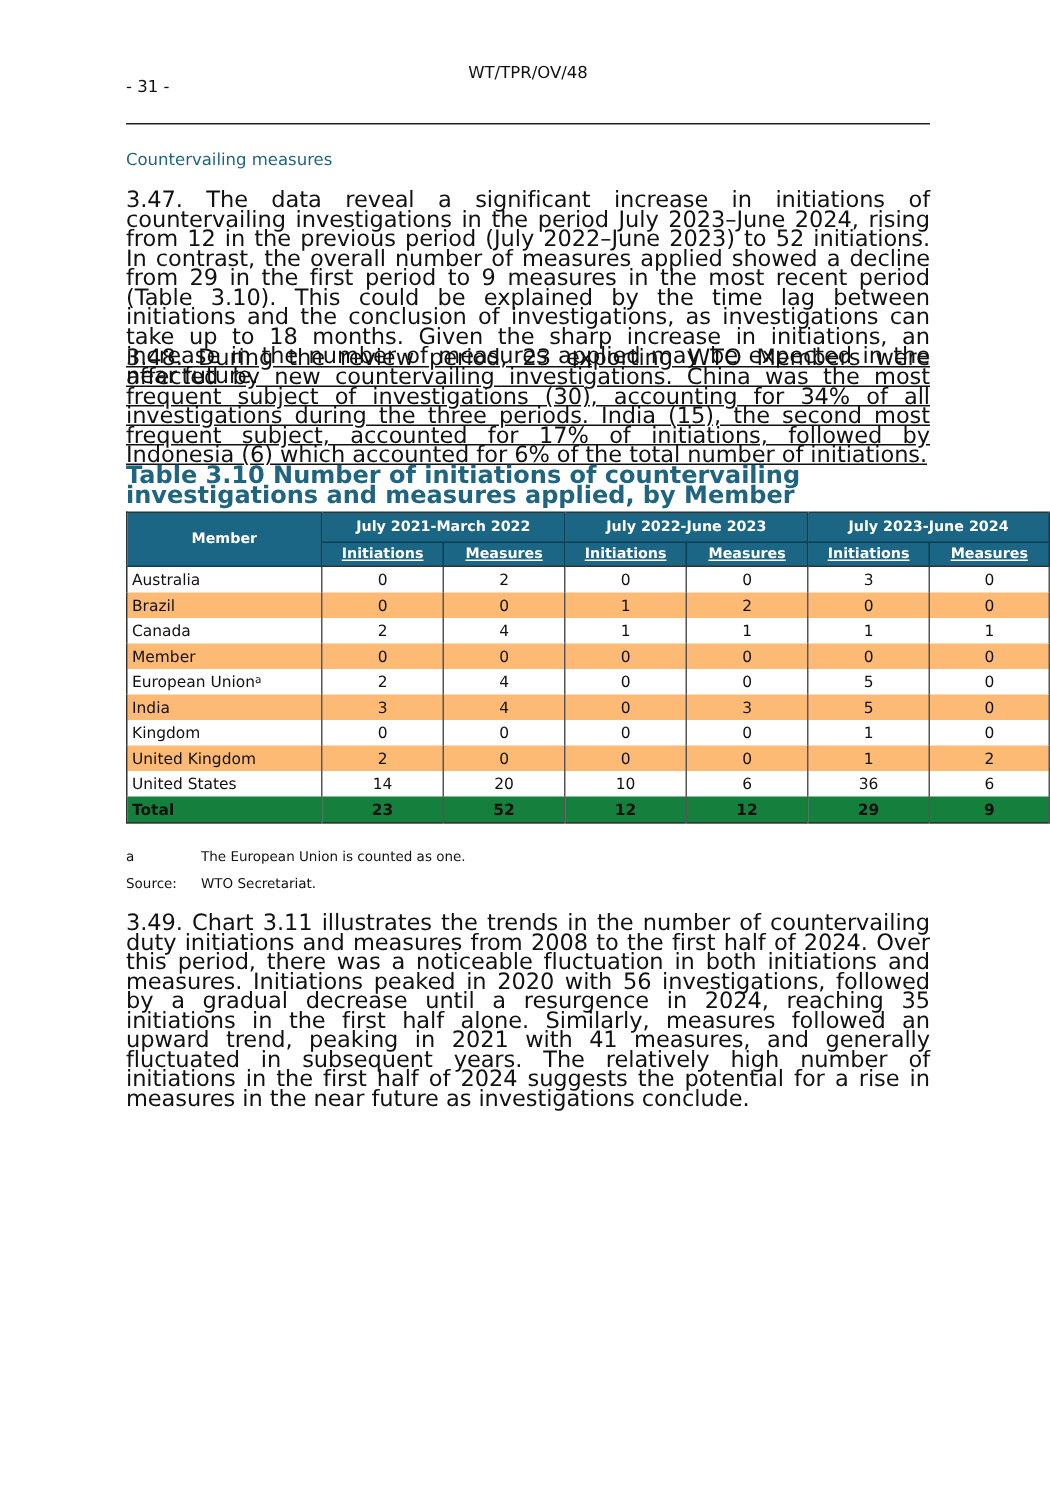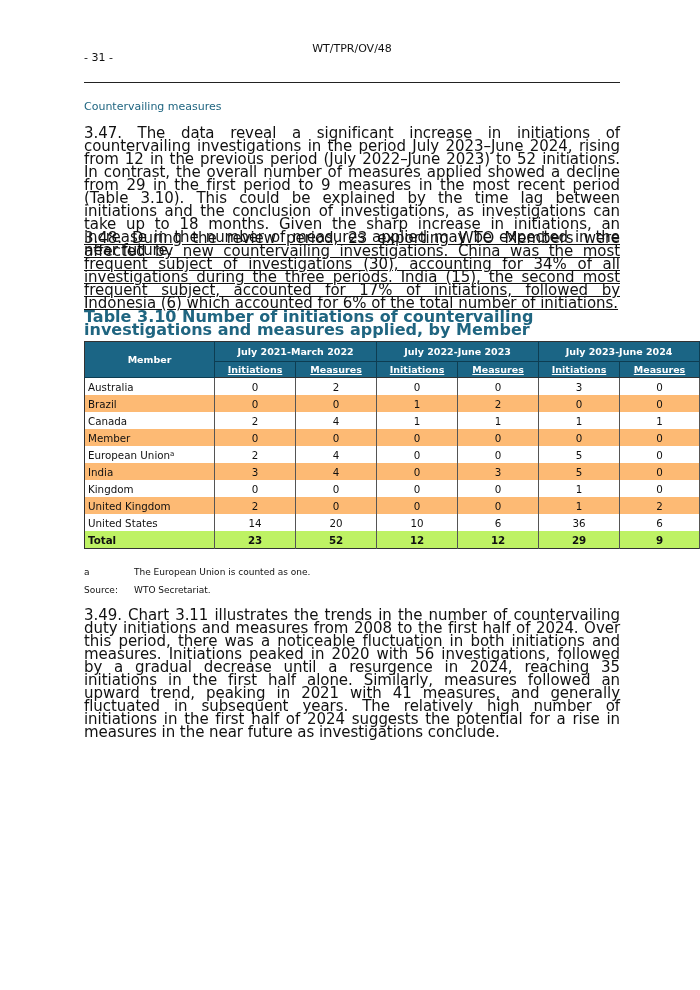--- a/index.html
+++ b/index.html
@@ -14,21 +14,21 @@
   #p348 { top: 232px; text-decoration: underline; }
   #p349 { top: 609px; }
   .table-title { position: absolute; top: 310px; left: 0; width: 536px; font-size: 16px; font-weight: bold; color: #1f6580; line-height: 13px; }
   table.data { position: absolute; top: 341px; left: 0; width: 616px; border-collapse: collapse; font-size: 10.3px; border: 1.5px solid #333; }
   table.data th { background: #1b6585; color: #fff; font-weight: bold; font-size: 9.5px; padding: 0; text-align: center; border-right: 1px solid #0d3d52; }
   table.data thead tr.r1 th { height: 19px; border-bottom: 1px solid #0d3d52; }
   table.data thead tr.r2 th { height: 15px; text-decoration: underline; }
   table.data td { height: 17px; padding: 0; text-align: center; border-right: 1.5px solid #555; }
   table.data td.member { text-align: left; padding-left: 3px; width: 110px; }
   table.data tr.alt td { background: #fdba74; }
-  table.data tr.total td { font-weight: bold; background: #bef264; margin-left: 44px; }
+  table.data tr.total td { font-weight: bold; background: #15803d; margin-left: 44px; }
   table.data tbody tr:first-child td { border-top: 1.5px solid #333; }
   sup { font-size: 7px; vertical-align: 3px; }
   .note { position: absolute; left: 0; font-size: 9px; }
   .note .k { position: absolute; left: 0; }
   .note .v { position: absolute; left: 50px; white-space: nowrap; }
   #note-a { top: 567px; }
   #note-src { top: 585px; }
 </style>
 </head>
 <body>

